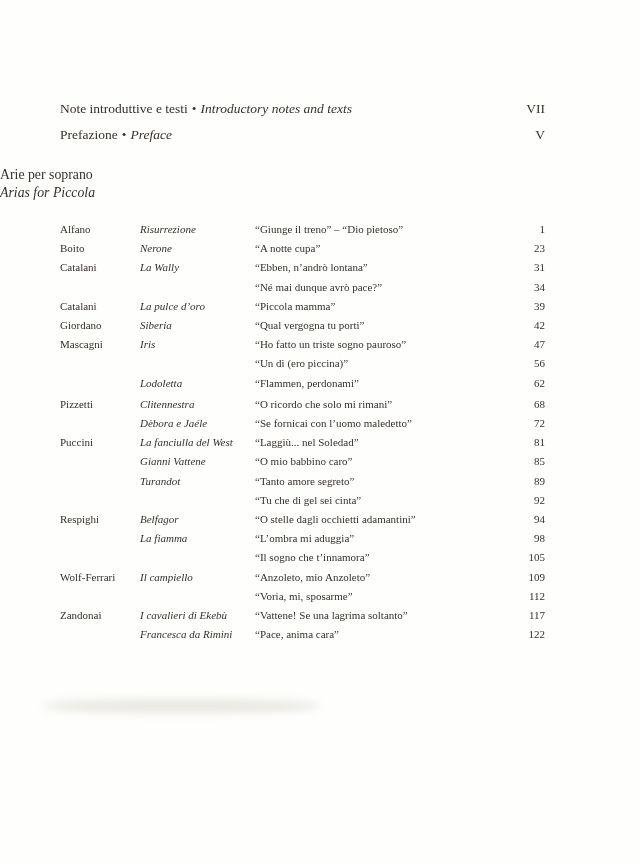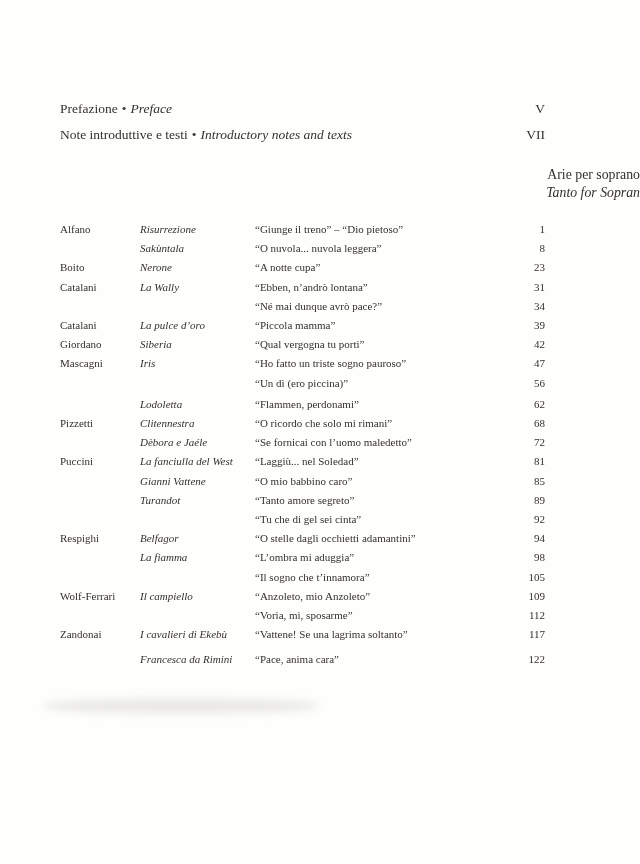--- a/index.html
+++ b/index.html
@@ -36,21 +36,21 @@
     font-size: 13.5px;
     line-height: 18px;
     margin-bottom: 8px;
   }
   .front-label .sep { margin: 0 4px; }
   .front-label .en { font-style: italic; }
   .section-heading {
     position: absolute;
     left: 0; top: 166px;
     width: 640px;
-    text-align: right;
+    text-align: left;
     font-size: 13.8px;
     line-height: 17.5px;
   }
   .section-heading .en { font-style: italic; }
   .toc {
     position: absolute;
     left: 60px; top: 220px;
     width: 485px;
     font-size: 11px;
   }
@@ -66,51 +66,45 @@
   .toc .row:nth-child(23) { margin-top: 6px; }
 </style>
 </head>
 <body>
 
 <div class="page">
 
   <div class="content">
     <div class="front-row">
       <span class="front-label">
+        <span>Note introduttive e testi</span><span class="sep">•</span><span class="en">Introductory notes and texts</span>
+      </span>
+      <span>VII</span>
+    </div>
+    <div class="front-row">
+      <span class="front-label">
         <span>Prefazione</span><span class="sep">•</span><span class="en">Preface</span>
       </span>
       <span>V</span>
     </div>
-    <div class="front-row">
-      <span class="front-label">
-        <span>Note introduttive e testi</span><span class="sep">•</span><span class="en">Introductory notes and texts</span>
-      </span>
-      <span>VII</span>
-    </div>
   </div>
 
   <div class="section-heading">
     <div>Arie per soprano</div>
-    <div class="en">Tanto for Sopran</div>
+    <div class="en">Arias for Piccola</div>
   </div>
 
   <div class="toc">
       <div class="row">
         <span class="col-composer">Alfano</span>
         <span class="col-opera">Risurrezione</span>
         <span class="col-aria">“Giunge il treno” – “Dio pietoso”</span>
         <span class="col-page">1</span>
       </div>
       <div class="row">
-        <span class="col-composer"></span>
-        <span class="col-opera">Sakùntala</span>
-        <span class="col-aria">“O nuvola... nuvola leggera”</span>
-        <span class="col-page">8</span>
-      </div>
-      <div class="row">
         <span class="col-composer">Boito</span>
         <span class="col-opera">Nerone</span>
         <span class="col-aria">“A notte cupa”</span>
         <span class="col-page">23</span>
       </div>
       <div class="row">
         <span class="col-composer">Catalani</span>
         <span class="col-opera">La Wally</span>
         <span class="col-aria">“Ebben, n’andrò lontana”</span>
         <span class="col-page">31</span>

